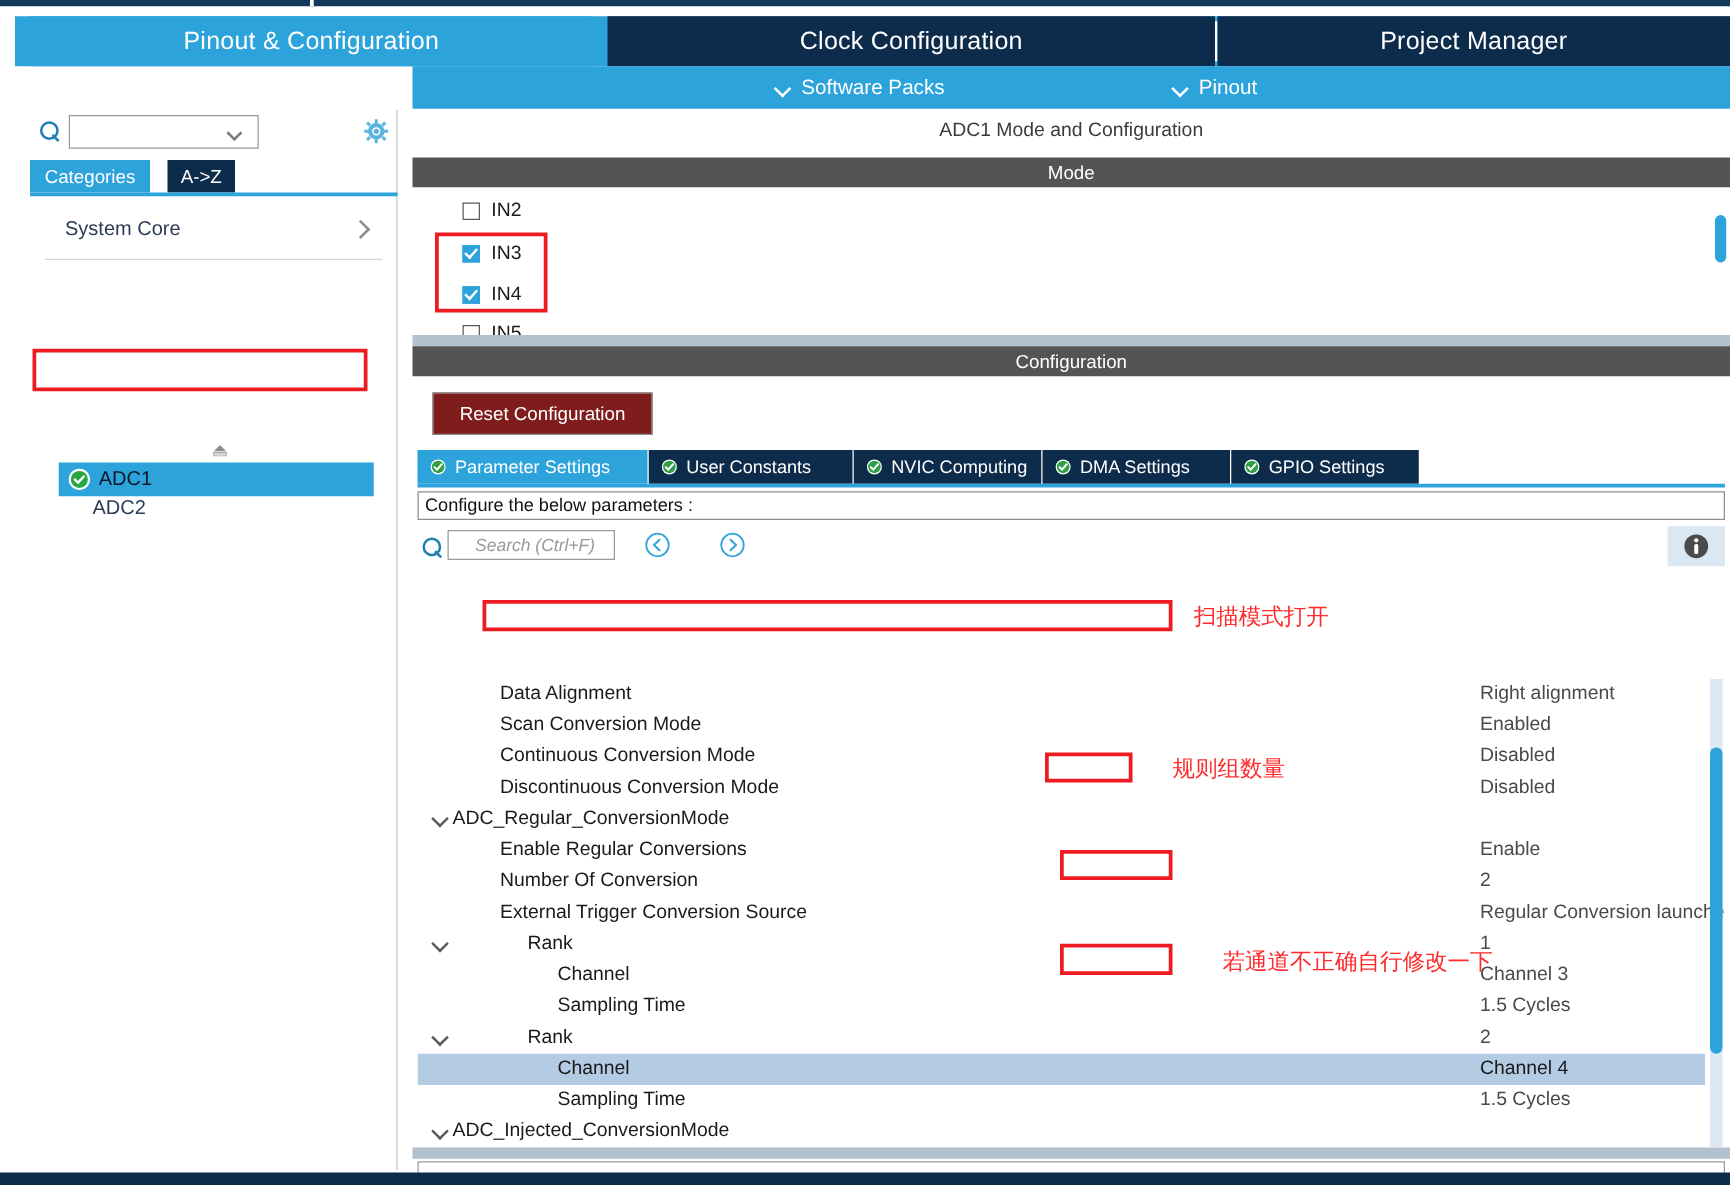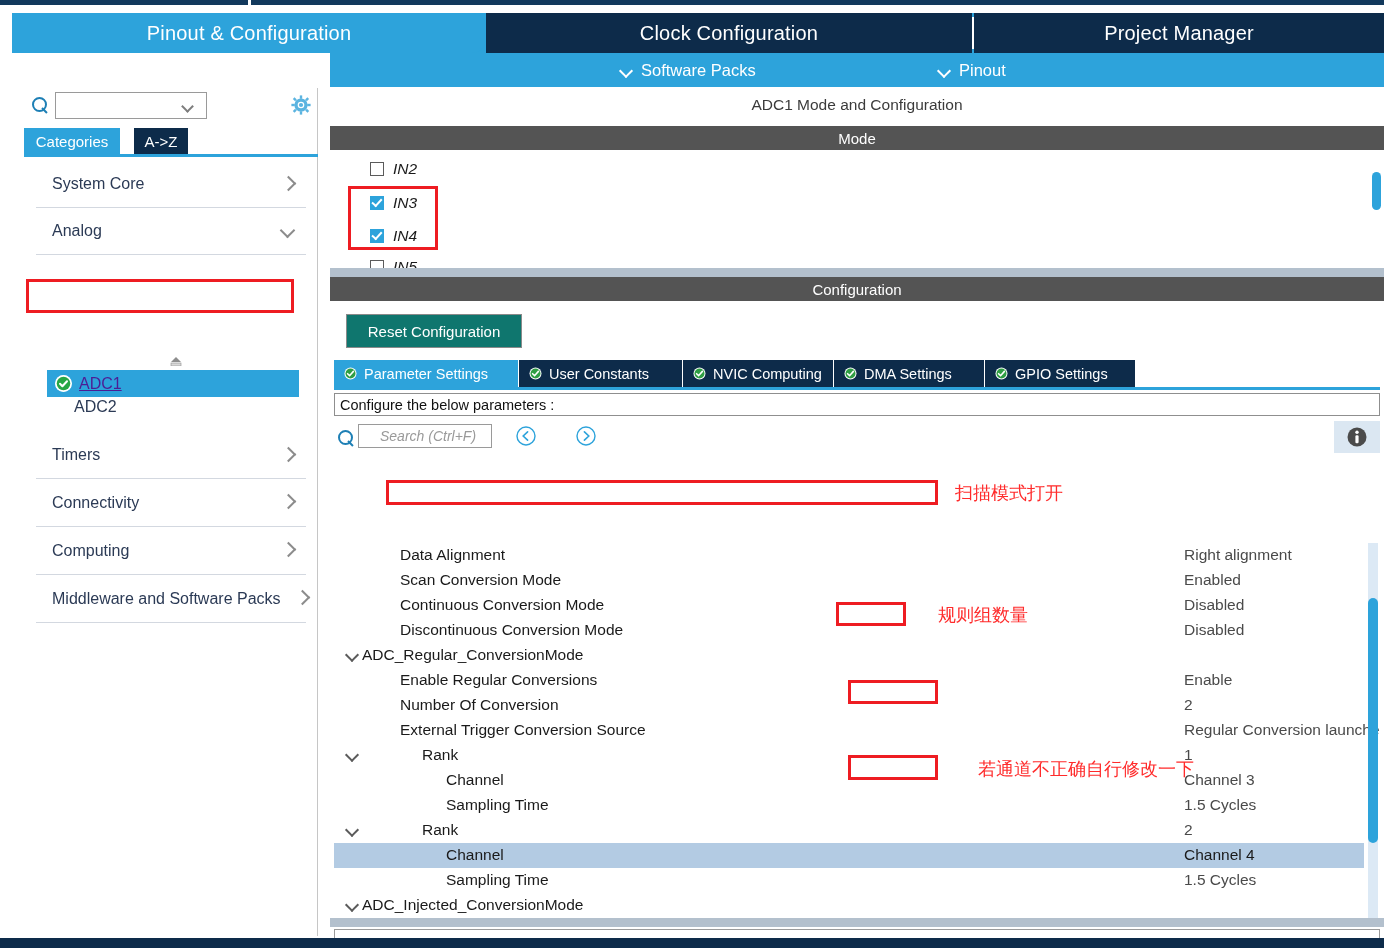--- a/index.html
+++ b/index.html
@@ -116,21 +116,21 @@
     transform: rotate(45deg);
   }
   .scroll-up-mark {
     position:absolute; left: 156px; top: 264px; width: 16px; height: 9px;
   }
 
   .ip-item {
     position: absolute; display:flex; align-items:center; gap:7px;
     font-size: 16px; color:#2b3a55;
   }
-  .ip-item.selected { background:#2da3db; color:#4c1d95;text-decoration:underline; }
+  .ip-item.selected { background:#2da3db; color:#0f172a; }
   .badge-check {
     width:17px; height:17px; border-radius:50%; background:#ffffff;
     display:flex; align-items:center; justify-content:center; flex:none;
   }
 
   
   .rpanel { position: absolute; left: 330px; top: 88px; width: 1054px; height: 848px; background:#ffffff; }
   .panel-title {
     position:absolute; left:0; top:8px; width:1054px; text-align:center;
     font-size: 15.5px; color: #3b3b3b;
@@ -150,21 +150,21 @@
     content:""; width:4px; height:8px; border-right:2px solid #ffffff; border-bottom:2px solid #ffffff;
     transform: rotate(42deg) translate(-1px,-1px);
   }
   .mode-scroll-track { position:absolute; right:3px; top:20px; width:9px; height:90px; background:#ffffff; }
   .mode-scroll-thumb { position:absolute; right:3px; top:22px; width:9px; height:38px; background:#2da3db; border-radius:5px; }
   .gray-divider { position:absolute; left:0; width:1054px; height:9px; background:#b3c0cd; }
 
   
   .reset-btn {
     position:absolute; left:16px; top:314px; width:176px; height:34px;
-    background:#0f766e; color:#ffffff; font-size:15px;
+    background:#7f1d1d; color:#ffffff; font-size:15px;
     display:flex; align-items:center; justify-content:center;
     border:1px solid #8a8a8a;
   }
   .cfg-tabs { position:absolute; left:4px; top:360px; height:27px; }
   .cfg-tab {
     position:absolute; top:0; height:27px; display:flex; align-items:center; gap:7px;
     padding: 0 10px; font-size:14.5px; color:#ffffff;
   }
   .cfg-tab.active { background:#2da3db; }
   .cfg-tab.idle { background:#0d2b4a; }
@@ -264,24 +264,20 @@
         <span>A-&gt;Z</span>
       </div>
     </div>
     <div class="cat-underline"></div>
 
     <div class="cat-list">
       <div class="cat-row" style="height:47px;">
         <span class="cat-label">System Core</span>
         <span class="chev-r"></span>
       </div>
-      <div class="cat-row" style="height:47px;">
-        <span class="cat-label">Analog</span>
-        <span class="chev-dn"></span>
-      </div>
     </div>
 
     <div class="scroll-up-mark">
       <svg width="16" height="9" viewBox="0 0 16 9">
         <path d="M8 0 L13 5 L3 5 Z" fill="#8d8d8d"></path>
         <rect x="3" y="6" width="10" height="3" fill="#d8d8d8" stroke="#9a9a9a" stroke-width="0.7"></rect>
       </svg>
     </div>
 
     <div class="ip-item selected" style="left:35px; top:282px; width:252px; height:27px; padding-left:8px;">
@@ -291,38 +287,20 @@
           <circle cx="8.5" cy="8.5" r="6.8" fill="#28a745"></circle>
           <path d="M5 8.7 L7.4 11.2 L12 6.2" stroke="#ffffff" stroke-width="2" fill="none" stroke-linecap="round" stroke-linejoin="round"></path>
         </svg>
       </span>
       <span>ADC1</span>
     </div>
     <div class="ip-item" style="left:62px; top:310px;">
       <span>ADC2</span>
     </div>
 
-    <div class="cat-list" style="top:296px;">
-      <div class="cat-row" style="height:47px; margin-top:48px;">
-        <span class="cat-label">Timers</span>
-        <span class="chev-r"></span>
-      </div>
-      <div class="cat-row" style="height:48px;">
-        <span class="cat-label">Connectivity</span>
-        <span class="chev-r"></span>
-      </div>
-      <div class="cat-row" style="height:48px;">
-        <span class="cat-label">Computing</span>
-        <span class="chev-r"></span>
-      </div>
-      <div class="cat-row" style="height:48px;">
-        <span class="cat-label long">Middleware and Software Packs</span>
-        <span class="chev-r" style="right:-2px;"></span>
-      </div>
-    </div>
   </div>
 
   <div class="gear">
     <svg width="20" height="20" viewBox="0 0 20 20">
       <g fill="#5bb4e0">
         <circle cx="10" cy="10" r="6.6"></circle>
         <rect x="8.8" y="0.4" width="2.4" height="3.4"></rect>
         <rect x="8.8" y="16.2" width="2.4" height="3.4"></rect>
         <rect x="0.4" y="8.8" width="3.4" height="2.4"></rect>
         <rect x="16.2" y="8.8" width="3.4" height="2.4"></rect>
@@ -337,21 +315,21 @@
   </div>
 
   <div class="rpanel">
 
     <div class="panel-title">ADC1 Mode and Configuration</div>
 
     <div class="section-head" style="top:38px;">
       <span>Mode</span>
     </div>
 
-    <div class="mode-box" style="top:62px; height:118px;font-style:italic;">
+    <div class="mode-box" style="top:62px; height:118px;">
       <div class="mode-row" style="top:10px;">
         <span class="cb"></span>
         <span>IN2</span>
       </div>
       <div class="mode-row" style="top:44px;">
         <span class="cb on"></span>
         <span>IN3</span>
       </div>
       <div class="mode-row" style="top:77px;">
         <span class="cb on"></span>

